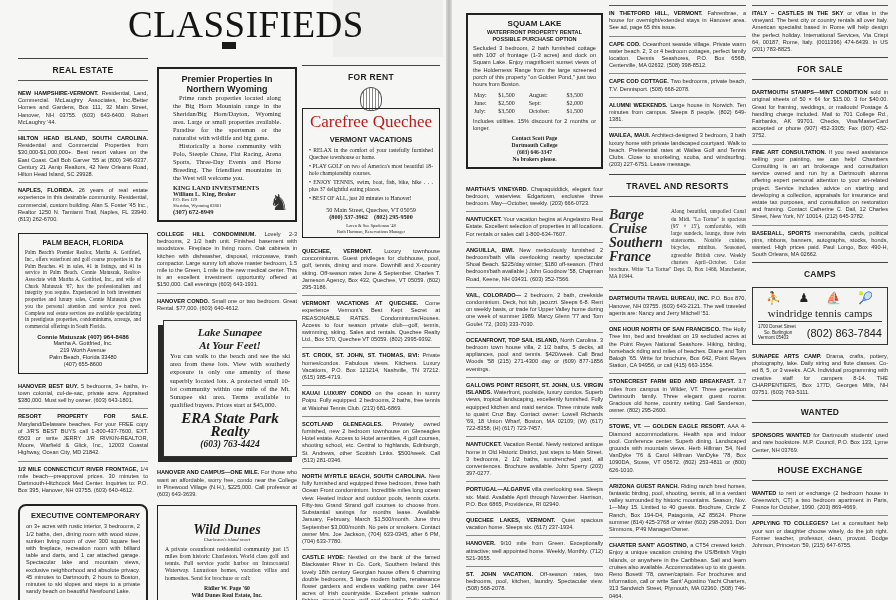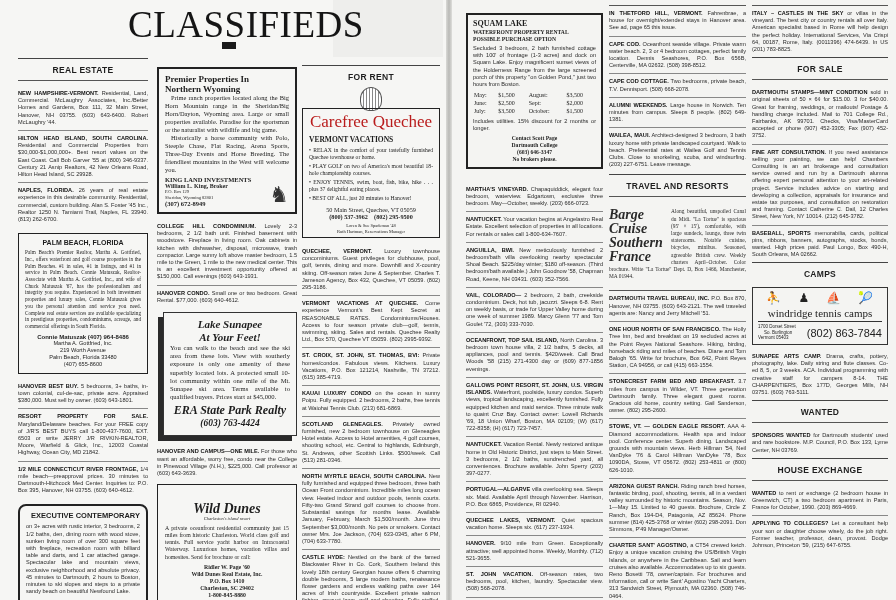--- a/index.html
+++ b/index.html
@@ -17,21 +17,21 @@
   .ghost-block { position: absolute; left: 333px; top: 0; width: 110px; height: 57px; background: #eeeeec; }
   .rule { border-top: 1px solid #555; }
   .sec-head { font-family: "Liberation Sans", sans-serif; font-weight: bold; font-size: 8.5px; text-align: center;
               letter-spacing: 0.3px; padding: 6px 0 5px; border-top: 1.5px solid #444; }
   .sec-head.bottom { border-bottom: 1px solid #555; margin-bottom: 5px; }
   .ad { font-size: 5.6px; line-height: 7.2px; padding: 4px 0 4px; text-align: justify; color: #2a2a2a; }
   .ad b { font-weight: bold; color: #111; }
   .ad + .ad { border-top: 1px solid #888; }
   .box { border: 1.5px solid #222; padding: 4px 5px; margin: 3px 0; }
   .serif { font-family: "Liberation Serif", serif; }
-  .box-title { font-family: Liberation Serif, serif; font-weight: bold; font-size: 9px; line-height: 10px; }
+  .box-title { font-family: Liberation Sans, sans-serif; font-weight: bold; text-align: center; font-size: 9px; line-height: 10px; }
   .box-body { font-family: "Liberation Serif", serif; font-size: 6.4px; line-height: 8px; text-align: justify; color: #222; }
   .center { text-align: center; }
   .small { font-size: 4.5px; line-height: 5.5px; }
   .italic-big { font-family: "Liberation Serif", serif; font-style: italic; font-weight: bold; font-size: 11px; text-align: center; line-height: 13px; }
   .rounded { border: 2px solid #222; border-radius: 8px; padding: 5px 6px; }
   .shadow-box { border: 1.5px solid #333; box-shadow: -5px 5px 0 #2a2a2a; padding: 5px 6px; margin-left: 6px; }
   table.rates { width: 100%; font-family: "Liberation Serif", serif; font-size: 6px; line-height: 8px; border-collapse: collapse; }
   table.rates td { padding: 0 1px; }
   .logo-quechee { font-family: "Liberation Serif", serif; font-size: 17px; text-align: center; line-height: 20px; color: #b91c1c; }
   .balloon { width: 22px; height: 24px; margin: 0 auto -6px; border: 1px solid #555; border-radius: 50% 50% 40% 40%;
@@ -79,41 +79,41 @@
 
   <div class="rounded" style="margin-top:6px;">
     <div style="font-weight:bold; font-size:7.5px; text-align:right; margin-bottom:3px;">EXECUTIVE CONTEMPORARY</div>
     <div class="ad" style="padding:0;">on 3+ acres with rustic interior, 3 bedrooms, 2 1/2 baths, den, dining room with wood stove, sunken living room of over 300 square feet with fireplace, recreation room with billiard table and darts, and 1 car attached garage. Spectacular lake and mountain views, exclusive neighborhood and absolute privacy. 45 minutes to Dartmouth, 2 hours to Boston, minutes to ski slopes and steps to a private sandy beach on beautiful Newfound Lake.</div>
     <div style="font-size:5.8px; margin-top:4px;"><b>Asking $199,000</b>&nbsp;&nbsp;<span>Appraised at $229,000</span></div>
 
   </div>
 </div>
 
 <div class="col" style="left:157px; top:64px; width:140px;">
-  <div class="box" style="position:relative; padding:5px 6px; border-width:2px;">
+  <div class="box" style="position:relative; padding:5px 14px; border-width:2px;">
     <div class="box-title">Premier Properties In</div>
     <div class="box-title">Northern Wyoming</div>
     <div class="box-body" style="text-indent:6px;">Prime ranch properties located along the Big Horn Mountain range in the Sheridan/Big Horn/Dayton, Wyoming area. Large or small properties available. Paradise for the sportsman or the naturalist with wildlife and big game.</div>
     <div class="box-body" style="text-indent:6px;">Historically a horse community with Polo, Steeple Chase, Flat Racing, Arena Sports, Three-Day Events and Horse Breeding. The friendliest mountains in the West will welcome you.</div>
     <div class="serif" style="font-weight:bold; font-size:6.5px; margin-top:2px;">KING LAND INVESTMENTS</div>
     <div class="serif" style="font-weight:bold; font-size:6px;">William L. King, Broker</div>
     <div class="serif small">P.O. Box 129</div>
     <div class="serif small">Sheridan, Wyoming 82801</div>
     <div class="serif" style="font-weight:bold; font-size:6.5px;">(307) 672-8949</div>
     <div class="horse">♞</div>
   </div>
 
   <div class="ad" style="padding-top:6px;"><b>COLLEGE HILL CONDOMINIUM.</b> <span>Lovely 2-3 bedrooms, 2 1/2 bath unit. Finished basement with woodstove. Fireplace in living room. Oak cabinets in kitchen with dishwasher, disposal, microwave, trash compactor. Large sunny loft above master bedroom, 1.5 mile to the Green, 1 mile to the new medical center. This is an excellent investment opportunity offered at $150,000. Call evenings (603) 643-1931.</span></div>
   <div class="ad"><b>HANOVER CONDO.</b> <span>Small one or two bedroom. Great Rental. $77,000. (603) 640-4612.</span></div>
 
   <div class="shadow-box" style="margin-top:4px; margin-bottom:8px;">
     <div class="italic-big">Lake Sunapee</div>
     <div class="italic-big">At Your Feet!</div>
     <div class="box-body" style="font-size:6.6px; line-height:8.2px;">You can walk to the beach and see the ski area from these lots. View with southerly exposure is only one amenity of these superbly located lots. A protected small 10-lot community within one mile of the Mt. Sunapee ski area. Terms available to qualified buyers. Prices start at $45,000.</div>
-    <div class="italic-big" style="font-size:12px; margin-top:3px;">ERA State Park Realty</div>
+    <div class="italic-big" style="font-size:15px; margin-top:3px;">ERA State Park Realty</div>
     <div class="italic-big" style="font-size:9.5px;">(603) 763-4424</div>
   </div>
 
   <div class="ad"><b>HANOVER AND CAMPUS—ONE MILE.</b> <span>For those who want an affordable, worry free, condo near the College in Pinewood Village (N.H.), $225,000. Call professor at (603) 643-3639.</span></div>
 
   <div class="box" style="padding:17px 7px;">
     <div class="dunes-logo">Wild Dunes</div>
     <div class="serif small center" style="font-style:italic;">Charleston's island resort</div>
     <div class="box-body" style="font-size:5.8px; line-height:7.2px; margin-top:3px;">A private oceanfront residential community just 15 miles from historic Charleston. World class golf and tennis. Full service yacht harbor on Intracoastal Waterway. Luxurious homes, vacation villas and homesites. Send for brochure or call:</div>
     <div class="serif center" style="font-weight:bold; font-size:5.8px; line-height:7px; margin-top:3px;">Ridler W. Page '60</div>

